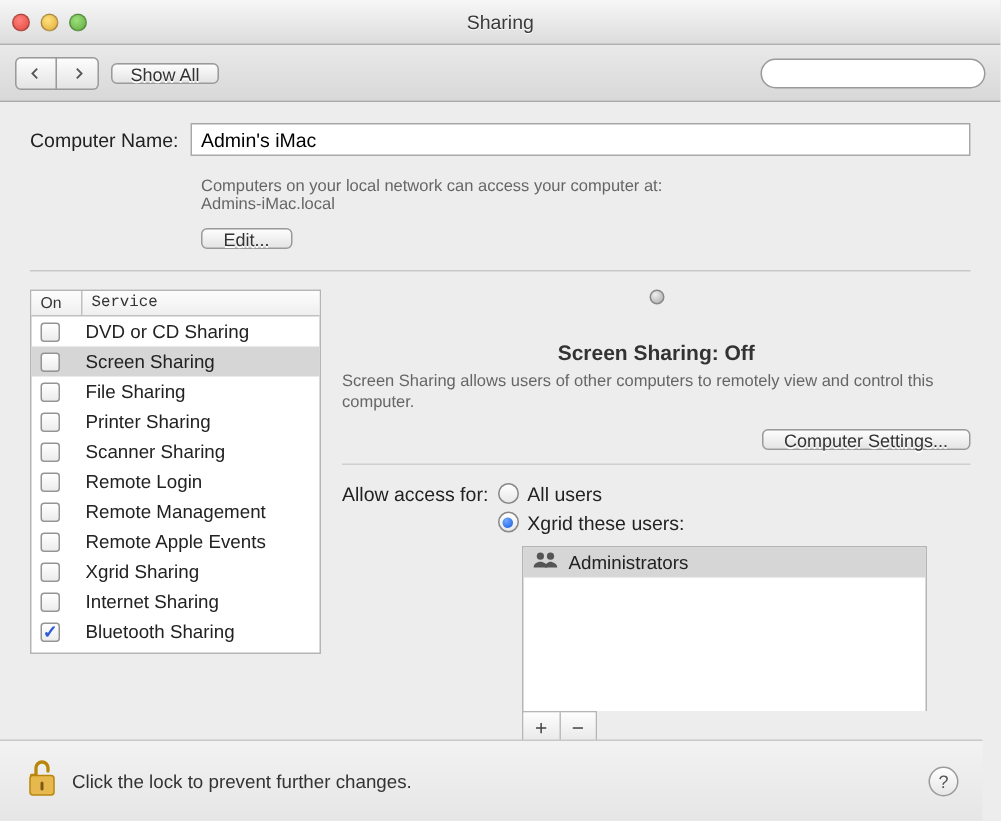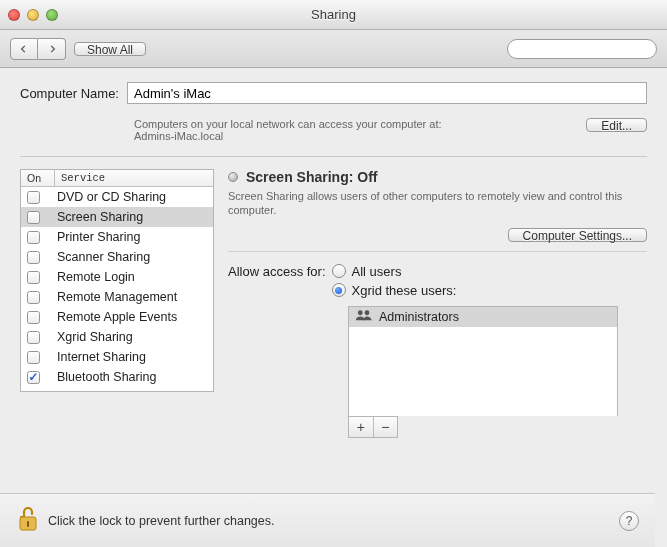--- a/index.html
+++ b/index.html
@@ -24,21 +24,21 @@
   .searchwrap { margin-left: auto; }
   .search { width: 150px; height: 20px; border-radius: 10px; border: 1px solid #9a9a9a; background: #fff; padding: 0 6px 0 22px; font-size: 12px; outline: none; position: relative; }
   .searchbox { position: relative; display: inline-block; }
   .searchbox svg { position: absolute; left: 6px; top: 3px; width: 12px; height: 12px; fill: none; stroke: #888; stroke-width: 1.5; }
 
   
   .content { padding: 14px 20px 0 20px; }
   .row-name { display: flex; align-items: center; gap: 8px; margin-bottom: 4px; }
   .row-name label { white-space: nowrap; font-size: 13px; }
   .row-name input[type=text] { flex: 1; height: 22px; border: 1px solid #a8a8a8; border-radius: 0; background: #fff; padding: 0 6px; font-size: 13px; outline: none; }
-  .subrow { display: flex; align-items: flex-start; margin-left: 114px; margin-top:14px; gap: 10px;}
+  .subrow { display: flex; align-items: flex-start; margin-left: 114px; margin-top:14px; gap: 10px; flex-direction: column;}
   .subrow .subtext { font-size: 11px; color: #666; flex:1; }
   .subrow .btn { font-size: 12px; padding: 0 14px; }
 
   .divider { border: none; border-top: 1px solid #c8c8c8; margin: 14px 0 12px 0; }
 
   .main { display: flex; gap: 14px; align-items: flex-start;}
   
   .listbox { width: 194px; background: #fff; border: 1px solid #b5b5b5; }
   .listhead { display: flex; height: 17px; background: linear-gradient(#fdfdfd,#efefef); border-bottom: 1px solid #c0c0c0; font-size: 10.5px; color: #333; }
   .listhead .col-on { width: 34px; padding-left: 6px; border-right: 1px solid #c0c0c0; line-height:17px;}
@@ -47,21 +47,21 @@
   .svc-row { display: flex; align-items: center; height: 20px; padding-left: 6px; font-size: 12.5px; }
   .svc-row.selected { background: #d6d6d6; }
   .svc-row .chk { width: 28px; display:flex; align-items:center; justify-content:flex-start; }
   .chkbox { width: 13px; height: 13px; background: linear-gradient(#fff,#ececec); border: 1px solid #949494; border-radius: 2.5px; display:flex; align-items:center; justify-content:center; }
   .chkbox.checked::after{ content:"✓"; color:#2b5bd6; font-size:12px; font-weight:bold; line-height:1; }
   .svc-row .name { flex: 1; padding-left: 2px; white-space: nowrap; overflow: hidden; }
   .listfoot{ height:4px; }
 
   
   .right { flex: 1; }
-  .statusrow { display:flex; align-items:center; gap:8px; font-size:14px; font-weight:bold; color:#333; }
+  .statusrow { display:flex; align-items:center; gap:24px; font-size:14px; font-weight:bold; color:#333;flex-direction:column; }
   .statusdot { width:10px; height:10px; border-radius:50%; background: radial-gradient(circle at 35% 30%, #eee, #a8a8a8); border:0.5px solid #888; }
   .desc { font-size: 11px; color: #666; margin: 4px 0 10px 0; line-height: 1.3; }
   .compset { text-align: right; margin-bottom: 6px;}
   .compset .btn { font-size: 12px; padding: 0 14px; }
   .thin-div { border:none; border-top:1px solid #d0d0d0; margin: 8px 0 12px 0;}
 
   .accessrow { display:flex; align-items:flex-start; gap:6px; font-size: 13px; }
   .radios { display: flex; flex-direction: column; gap: 4px; }
   .radioline { display:flex; align-items:center; gap:6px; }
   .radio { width:14px; height:14px; border:1px solid #888; border-radius:50%; background:linear-gradient(#fff,#e8e8e8); display:flex; align-items:center; justify-content:center; }
@@ -147,20 +147,26 @@
           <div class="svc-row selected">
             <div class="chk">
               <span class="chkbox"></span>
             </div>
             <div class="name">Screen Sharing</div>
           </div>
           <div class="svc-row">
             <div class="chk">
               <span class="chkbox"></span>
             </div>
+            <div class="name">File Sharing</div>
+          </div>
+          <div class="svc-row">
+            <div class="chk">
+              <span class="chkbox"></span>
+            </div>
             <div class="name">Printer Sharing</div>
           </div>
           <div class="svc-row">
             <div class="chk">
               <span class="chkbox"></span>
             </div>
             <div class="name">Scanner Sharing</div>
           </div>
           <div class="svc-row">
             <div class="chk">

